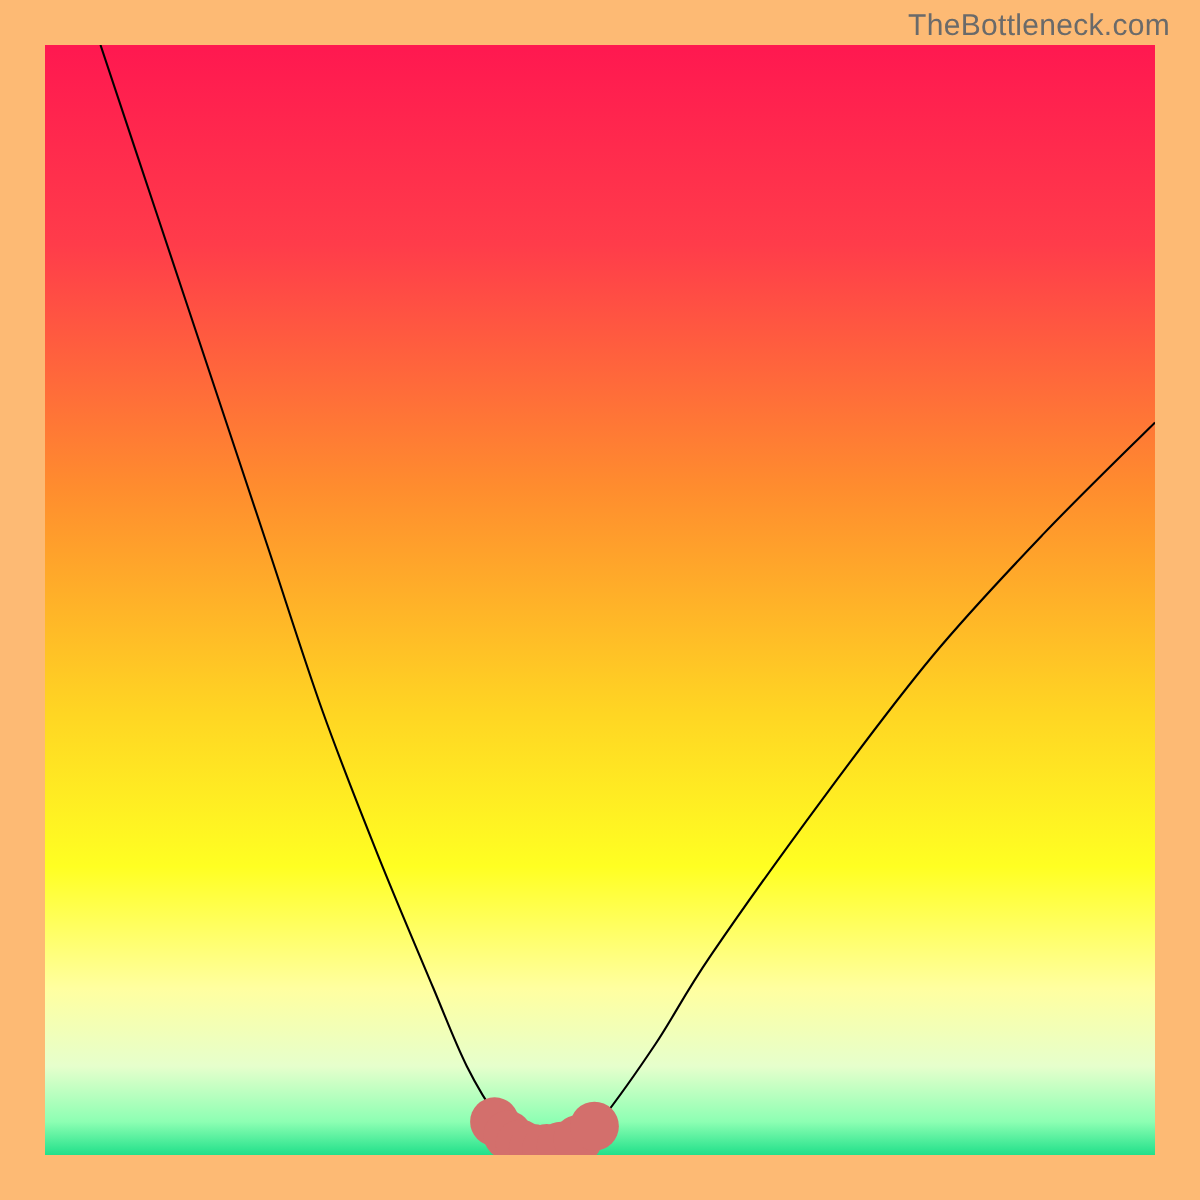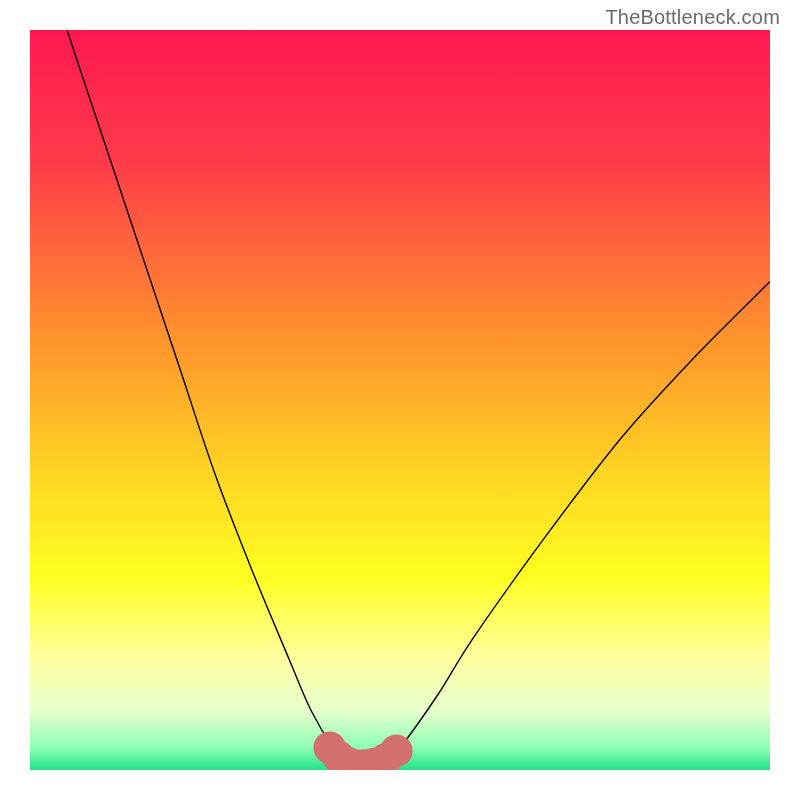--- a/index.html
+++ b/index.html
@@ -9,21 +9,21 @@
     height: 800px;
     background: #000;
     overflow: hidden;
   }
   .frame {
     position: absolute;
     top: 0;
     left: 0;
     width: 800px;
     height: 800px;
-    background: #ffffff;
+    background: #fdba74;
   }
   .plot {
     position: absolute;
     top: 30px;
     left: 30px;
     width: 740px;
     height: 740px;
     overflow: hidden;
   }
   .gradient {

